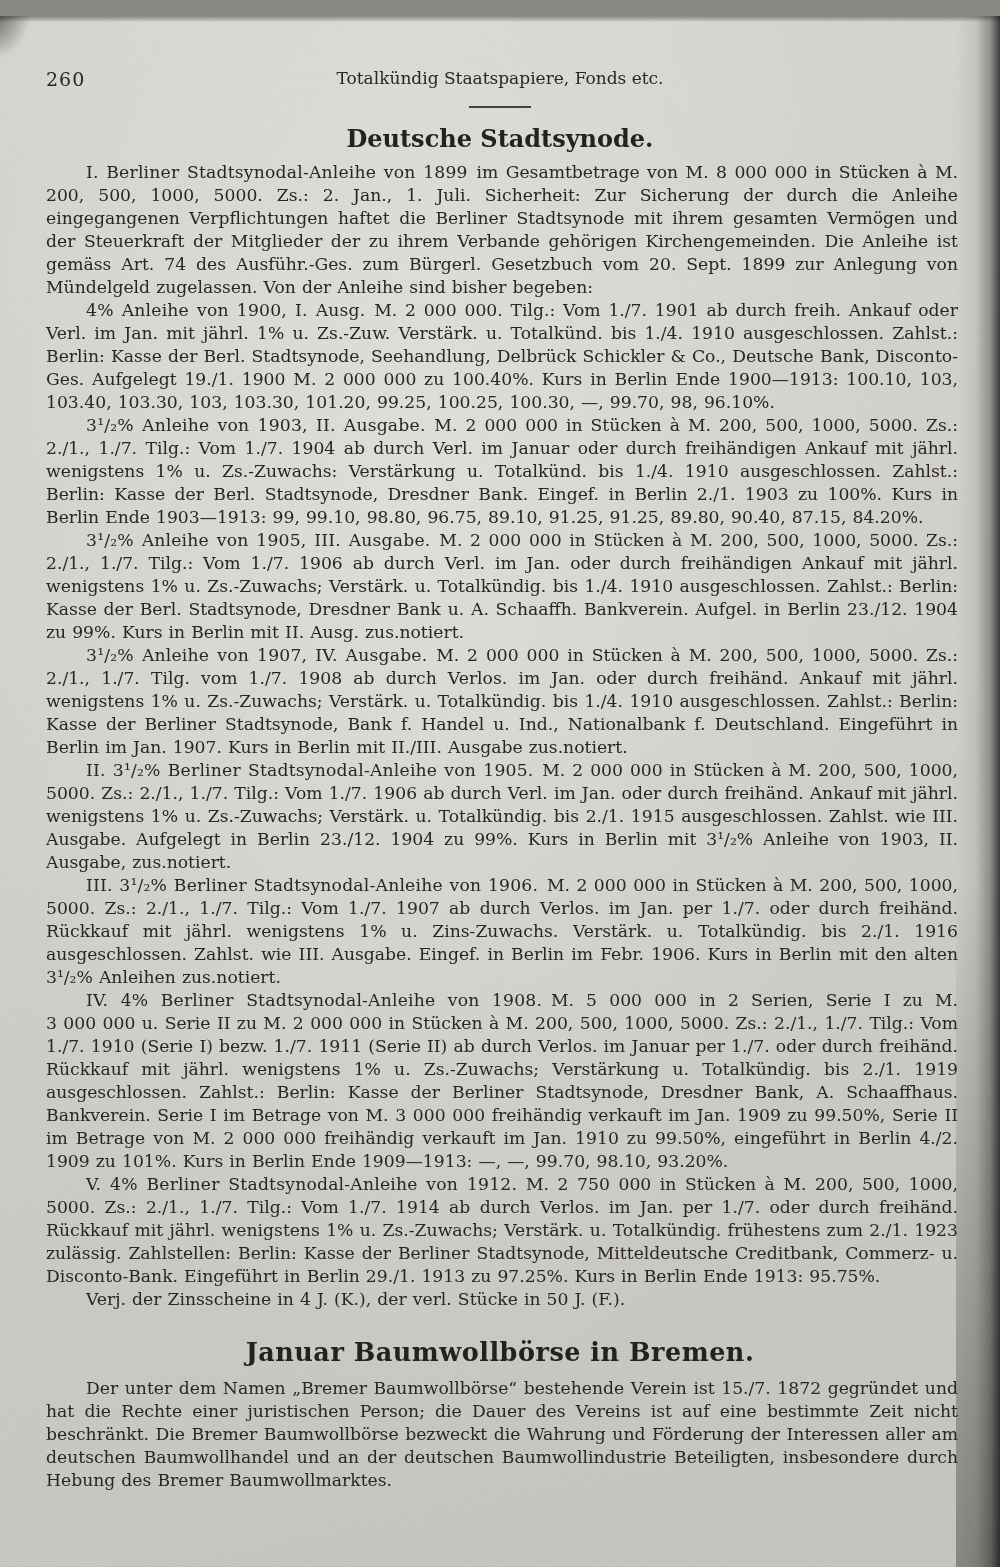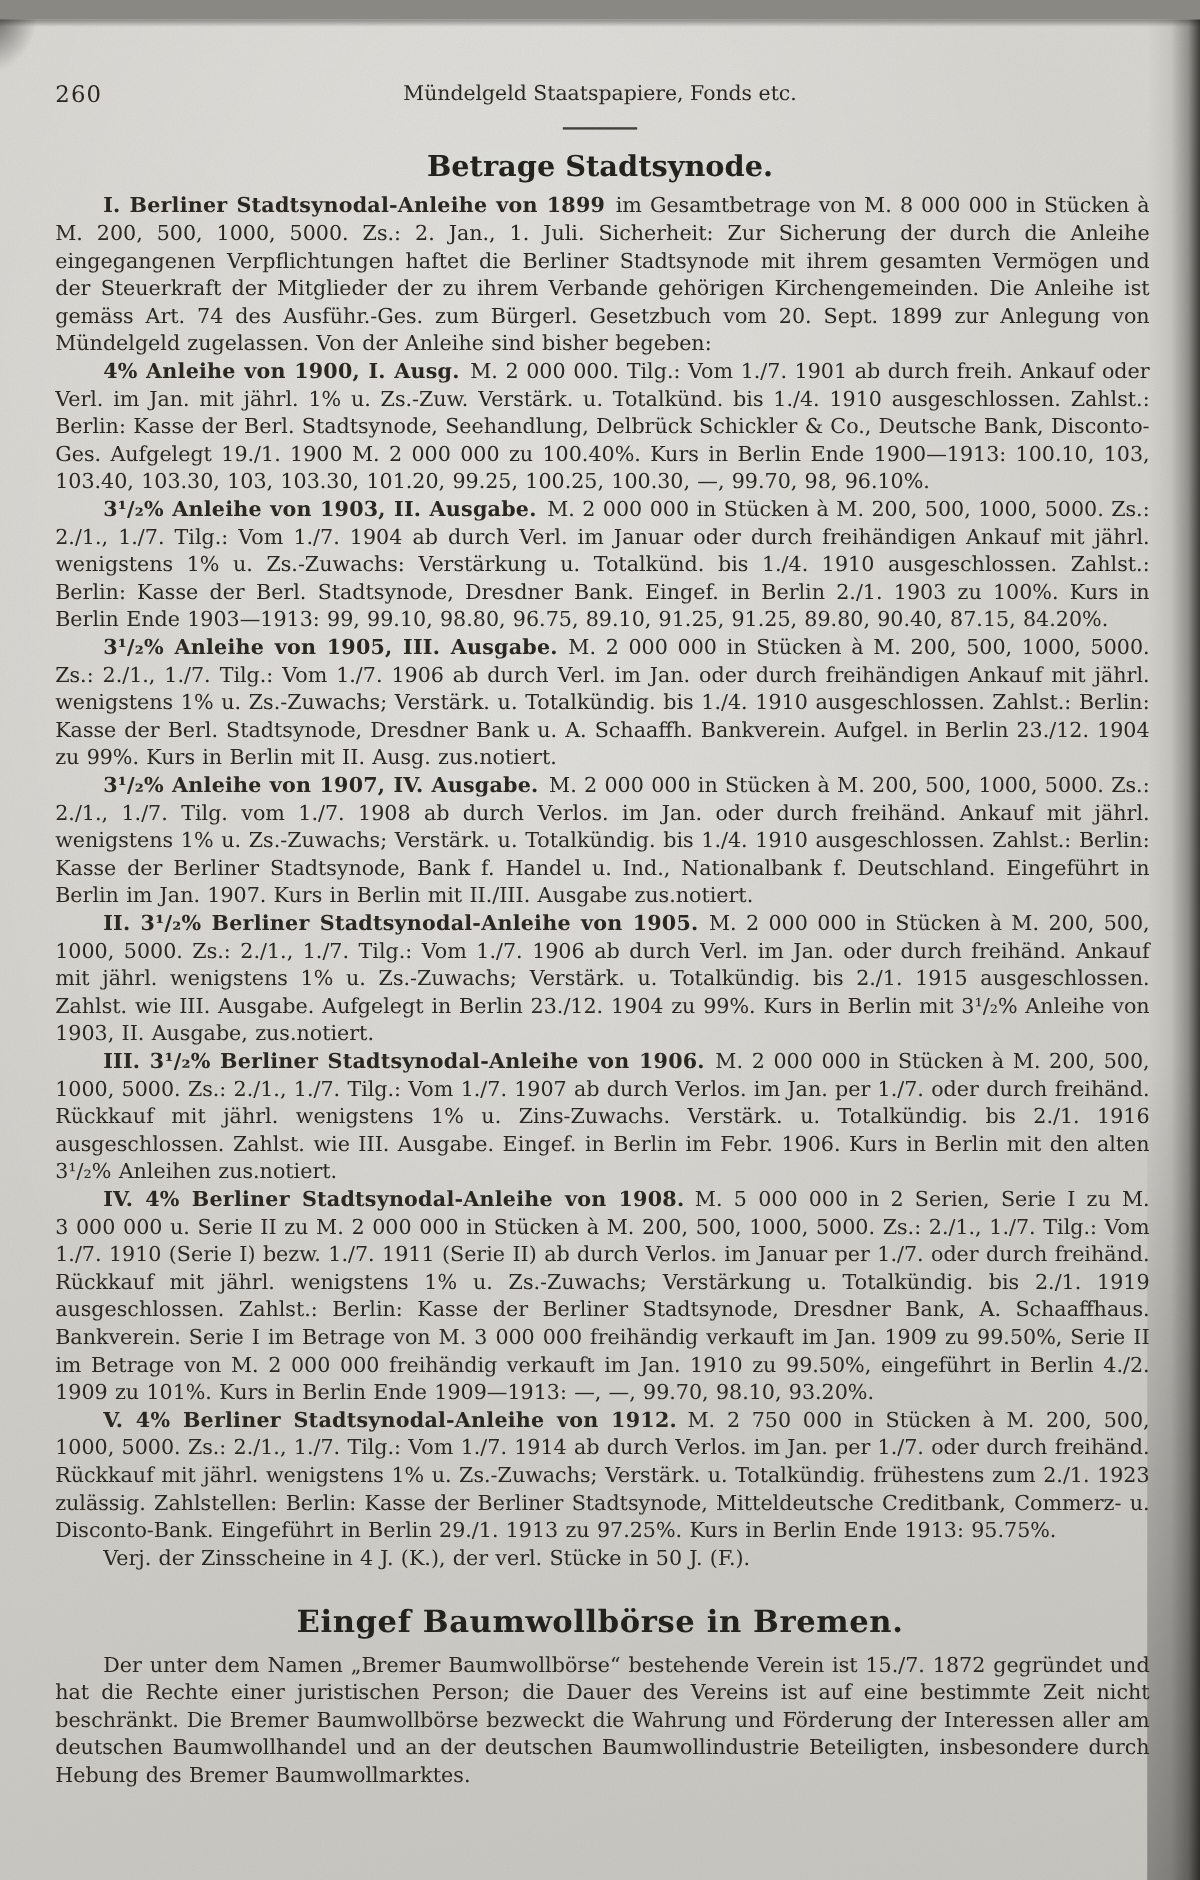--- a/index.html
+++ b/index.html
@@ -47,58 +47,58 @@
     font-size:24px;font-weight:bold;color:#23221c;
   }
   .sec-title.b2{font-size:25.5px;margin-top:26px;margin-bottom:10px;letter-spacing:0.5px;}
   .body{
     margin:0 42px 0 46px;
     font-size:17.2px;line-height:23px;
     text-align:justify;
     word-spacing:0.6px;
   }
   .body p.para{margin:0;text-indent:40px;}
-  .body b.lead{font-weight:bold;letter-spacing:0.2px;}
+  .body b.lead{font-weight:normal;letter-spacing:0.2px;}
 </style>
 </head>
 <body>
 
 <div class="page">
 
   <svg class="noise" xmlns="http://www.w3.org/2000/svg">
     <filter id="paperNoise">
       <feTurbulence type="fractalNoise" baseFrequency="0.85" numOctaves="2" stitchTiles="stitch"></feTurbulence>
       <feColorMatrix type="saturate" values="0"></feColorMatrix>
     </filter>
     <rect width="100%" height="100%" filter="url(#paperNoise)"></rect>
   </svg>
 
   <div class="edge-top"></div>
   <div class="corner-tl"></div>
   <div class="gutter"></div>
 
   <header class="pagehead">
     <span class="pagenum">260</span>
-    <span class="runhead">Mündelgeld Staatspapiere, Fonds etc.</span>
+    <span class="runhead">Totalkündig Staatspapiere, Fonds etc.</span>
   </header>
 
   <div class="title-rule"></div>
 
-  <h2 class="sec-title">Betrage Stadtsynode.</h2>
+  <h2 class="sec-title">Deutsche Stadtsynode.</h2>
   <div class="body">
       <p class="para"><b class="lead">I. Berliner Stadtsynodal-Anleihe von 1899 </b>im Gesamtbetrage von M. 8&nbsp;000&nbsp;000 in Stücken à M. 200, 500, 1000, 5000. Zs.: 2. Jan., 1. Juli. Sicherheit: Zur Sicherung der durch die Anleihe eingegangenen Verpflichtungen haftet die Berliner Stadtsynode mit ihrem gesamten Vermögen und der Steuerkraft der Mitglieder der zu ihrem Verbande gehörigen Kirchengemeinden. Die Anleihe ist gemäss Art. 74 des Ausführ.-Ges. zum Bürgerl. Gesetzbuch vom 20. Sept. 1899 zur Anlegung von Mündelgeld zugelassen. Von der Anleihe sind bisher begeben:</p>
       <p class="para"><b class="lead">4% Anleihe von 1900, I. Ausg. </b>M. 2&nbsp;000&nbsp;000. Tilg.: Vom 1./7. 1901 ab durch freih. Ankauf oder Verl. im Jan. mit jährl. 1% u. Zs.-Zuw. Verstärk. u. Totalkünd. bis 1./4. 1910 ausgeschlossen. Zahlst.: Berlin: Kasse der Berl. Stadtsynode, Seehandlung, Delbrück Schickler &amp; Co., Deutsche Bank, Disconto-Ges. Aufgelegt 19./1. 1900 M. 2&nbsp;000&nbsp;000 zu 100.40%. Kurs in Berlin Ende 1900—1913: 100.10, 103, 103.40, 103.30, 103, 103.30, 101.20, 99.25, 100.25, 100.30, —, 99.70, 98, 96.10%.</p>
       <p class="para"><b class="lead">3¹/₂% Anleihe von 1903, II. Ausgabe. </b>M. 2&nbsp;000&nbsp;000 in Stücken à M. 200, 500, 1000, 5000. Zs.: 2./1., 1./7. Tilg.: Vom 1./7. 1904 ab durch Verl. im Januar oder durch freihändigen Ankauf mit jährl. wenigstens 1% u. Zs.-Zuwachs: Verstärkung u. Totalkünd. bis 1./4. 1910 ausgeschlossen. Zahlst.: Berlin: Kasse der Berl. Stadtsynode, Dresdner Bank. Eingef. in Berlin 2./1. 1903 zu 100%. Kurs in Berlin Ende 1903—1913: 99, 99.10, 98.80, 96.75, 89.10, 91.25, 91.25, 89.80, 90.40, 87.15, 84.20%.</p>
       <p class="para"><b class="lead">3¹/₂% Anleihe von 1905, III. Ausgabe. </b>M. 2&nbsp;000&nbsp;000 in Stücken à M. 200, 500, 1000, 5000. Zs.: 2./1., 1./7. Tilg.: Vom 1./7. 1906 ab durch Verl. im Jan. oder durch freihändigen Ankauf mit jährl. wenigstens 1% u. Zs.-Zuwachs; Verstärk. u. Totalkündig. bis 1./4. 1910 ausgeschlossen. Zahlst.: Berlin: Kasse der Berl. Stadtsynode, Dresdner Bank u. A. Schaaffh. Bankverein. Aufgel. in Berlin 23./12. 1904 zu 99%. Kurs in Berlin mit II. Ausg. zus.notiert.</p>
       <p class="para"><b class="lead">3¹/₂% Anleihe von 1907, IV. Ausgabe. </b>M. 2&nbsp;000&nbsp;000 in Stücken à M. 200, 500, 1000, 5000. Zs.: 2./1., 1./7. Tilg. vom 1./7. 1908 ab durch Verlos. im Jan. oder durch freihänd. Ankauf mit jährl. wenigstens 1% u. Zs.-Zuwachs; Verstärk. u. Totalkündig. bis 1./4. 1910 ausgeschlossen. Zahlst.: Berlin: Kasse der Berliner Stadtsynode, Bank f. Handel u. Ind., Nationalbank f. Deutschland. Eingeführt in Berlin im Jan. 1907. Kurs in Berlin mit II./III. Ausgabe zus.notiert.</p>
       <p class="para"><b class="lead">II. 3¹/₂% Berliner Stadtsynodal-Anleihe von 1905. </b>M. 2&nbsp;000&nbsp;000 in Stücken à M. 200, 500, 1000, 5000. Zs.: 2./1., 1./7. Tilg.: Vom 1./7. 1906 ab durch Verl. im Jan. oder durch freihänd. Ankauf mit jährl. wenigstens 1% u. Zs.-Zuwachs; Verstärk. u. Totalkündig. bis 2./1. 1915 ausgeschlossen. Zahlst. wie III. Ausgabe. Aufgelegt in Berlin 23./12. 1904 zu 99%. Kurs in Berlin mit 3¹/₂% Anleihe von 1903, II. Ausgabe, zus.notiert.</p>
       <p class="para"><b class="lead">III. 3¹/₂% Berliner Stadtsynodal-Anleihe von 1906. </b>M. 2&nbsp;000&nbsp;000 in Stücken à M. 200, 500, 1000, 5000. Zs.: 2./1., 1./7. Tilg.: Vom 1./7. 1907 ab durch Verlos. im Jan. per 1./7. oder durch freihänd. Rückkauf mit jährl. wenigstens 1% u. Zins-Zuwachs. Verstärk. u. Totalkündig. bis 2./1. 1916 ausgeschlossen. Zahlst. wie III. Ausgabe. Eingef. in Berlin im Febr. 1906. Kurs in Berlin mit den alten 3¹/₂% Anleihen zus.notiert.</p>
       <p class="para"><b class="lead">IV. 4% Berliner Stadtsynodal-Anleihe von 1908. </b>M. 5&nbsp;000&nbsp;000 in 2 Serien, Serie I zu M. 3&nbsp;000&nbsp;000 u. Serie II zu M. 2&nbsp;000&nbsp;000 in Stücken à M. 200, 500, 1000, 5000. Zs.: 2./1., 1./7. Tilg.: Vom 1./7. 1910 (Serie I) bezw. 1./7. 1911 (Serie II) ab durch Verlos. im Januar per 1./7. oder durch freihänd. Rückkauf mit jährl. wenigstens 1% u. Zs.-Zuwachs; Verstärkung u. Totalkündig. bis 2./1. 1919 ausgeschlossen. Zahlst.: Berlin: Kasse der Berliner Stadtsynode, Dresdner Bank, A. Schaaffhaus. Bankverein. Serie I im Betrage von M. 3&nbsp;000&nbsp;000 freihändig verkauft im Jan. 1909 zu 99.50%, Serie II im Betrage von M. 2&nbsp;000&nbsp;000 freihändig verkauft im Jan. 1910 zu 99.50%, eingeführt in Berlin 4./2. 1909 zu 101%. Kurs in Berlin Ende 1909—1913: —, —, 99.70, 98.10, 93.20%.</p>
       <p class="para"><b class="lead">V. 4% Berliner Stadtsynodal-Anleihe von 1912. </b>M. 2&nbsp;750&nbsp;000 in Stücken à M. 200, 500, 1000, 5000. Zs.: 2./1., 1./7. Tilg.: Vom 1./7. 1914 ab durch Verlos. im Jan. per 1./7. oder durch freihänd. Rückkauf mit jährl. wenigstens 1% u. Zs.-Zuwachs; Verstärk. u. Totalkündig. frühestens zum 2./1. 1923 zulässig. Zahlstellen: Berlin: Kasse der Berliner Stadtsynode, Mitteldeutsche Creditbank, Commerz- u. Disconto-Bank. Eingeführt in Berlin 29./1. 1913 zu 97.25%. Kurs in Berlin Ende 1913: 95.75%.</p>
       <p class="para">Verj. der Zinsscheine in 4 J. (K.), der verl. Stücke in 50 J. (F.).</p>
     </div>
 
-  <h2 class="sec-title b2">Eingef Baumwollbörse in Bremen.</h2>
+  <h2 class="sec-title b2">Januar Baumwollbörse in Bremen.</h2>
   <div class="body">
       <p class="para">Der unter dem Namen „Bremer Baumwollbörse“ bestehende Verein ist 15./7. 1872 gegründet und hat die Rechte einer juristischen Person; die Dauer des Vereins ist auf eine bestimmte Zeit nicht beschränkt. Die Bremer Baumwollbörse bezweckt die Wahrung und Förderung der Interessen aller am deutschen Baumwollhandel und an der deutschen Baumwollindustrie Beteiligten, insbesondere durch Hebung des Bremer Baumwollmarktes.</p>
     </div>
 
 </div>
 
 </body></html>

